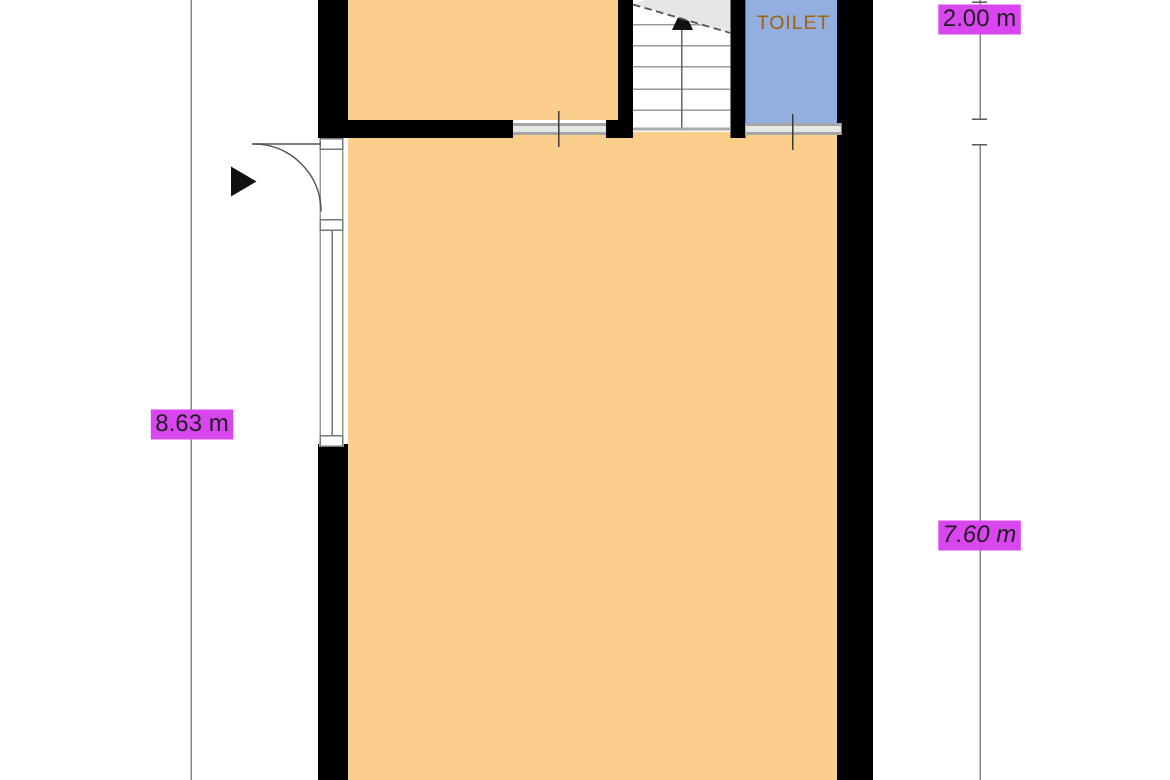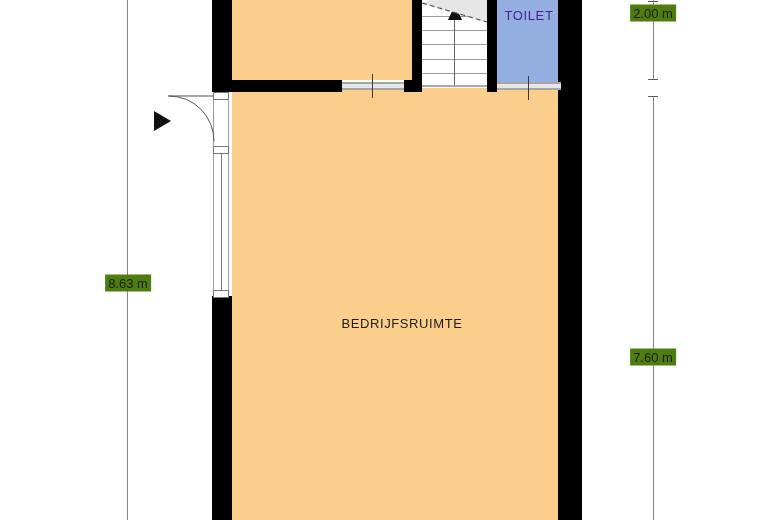--- a/index.html
+++ b/index.html
@@ -27,25 +27,25 @@
   .facade{position:absolute;left:213px;top:92px;width:16px;height:206px;background:#fff;z-index:4;}
   .jamb{position:absolute;left:0;width:14px;height:6px;background:#fff;border:1px solid #777;}
   .gap-sides{position:absolute;left:0;width:14px;background:#fff;border-left:1px solid #999;border-right:1px solid #999;}
   .window-mid{position:absolute;left:7px;top:0;bottom:0;width:1px;background:#777;}
   .door-swing{position:absolute;left:150px;top:88px;z-index:5;}
   .entrance-arrow{position:absolute;left:154px;top:111px;width:0;height:0;z-index:5;
     border-top:10px solid transparent;border-bottom:10px solid transparent;border-left:17px solid #111;}
   
   .room-label{position:absolute;z-index:6;font-size:13px;letter-spacing:0.6px;color:#1d1d1d;white-space:nowrap;}
   .lbl-main{left:402px;top:323px;transform:translate(-50%,-50%);}
-  .lbl-toilet{left:529px;top:15px;transform:translate(-50%,-50%);color:#4c1d95;}
+  .lbl-toilet{left:529px;top:15px;transform:translate(-50%,-50%);color:#a16207;}
   
   .dim-line{position:absolute;width:1px;background:#868686;z-index:0;}
   .dim-tick{position:absolute;width:10px;height:1px;background:#5a5a5a;z-index:0;}
-  .dim-label{position:absolute;z-index:7;font-size:13px;color:#1d1d1d;background:#4d7c0f;
+  .dim-label{position:absolute;z-index:7;font-size:16px;color:#1d1d1d;background:#d946ef;
     padding:1px 3px;white-space:nowrap;transform:translate(-50%,-50%);}
 </style>
 </head>
 <body>
 
 <div id="plan">
 
   <div class="room" style="left:232px;top:88px;width:326px;height:432px;"></div>
   <div class="room" style="left:232px;top:0;width:180px;height:80px;"></div>
   <div class="room-toilet" style="left:497px;top:0;width:64px;height:82px;"></div>
@@ -87,28 +87,27 @@
     <div class="jamb" style="top:54px;"></div>
     <div class="jamb" style="top:198px;"></div>
   </div>
 
   <svg class="door-swing" width="82" height="70" viewBox="0 0 82 70">
     <line x1="18" y1="8" x2="64" y2="8" stroke="#555" stroke-width="1"></line>
     <path d="M 19 8 A 45 45 0 0 1 64 53" fill="none" stroke="#555" stroke-width="1"></path>
   </svg>
   <div class="entrance-arrow"></div>
 
-  <div class="room-label lbl-main">BEDRIJFSRUIMTE</div>
   <div class="room-label lbl-toilet">TOILET</div>
 
   <div class="dim-line" style="left:127px;top:0;height:520px;"></div>
   <div class="dim-label" style="left:128px;top:283px;">8.63 m</div>
 
   <div class="dim-line" style="left:653px;top:0;height:80px;"></div>
   <div class="dim-tick" style="left:648px;top:1px;"></div>
   <div class="dim-tick" style="left:648px;top:79px;"></div>
   <div class="dim-label" style="left:653px;top:13px;">2.00 m</div>
 
   <div class="dim-line" style="left:653px;top:96px;height:424px;"></div>
   <div class="dim-tick" style="left:648px;top:96px;"></div>
-  <div class="dim-label" style="left:653px;top:357px;">7.60 m</div>
+  <div class="dim-label" style="left:653px;top:357px;font-style:italic;">7.60 m</div>
 
 </div>
 
 </body></html>

